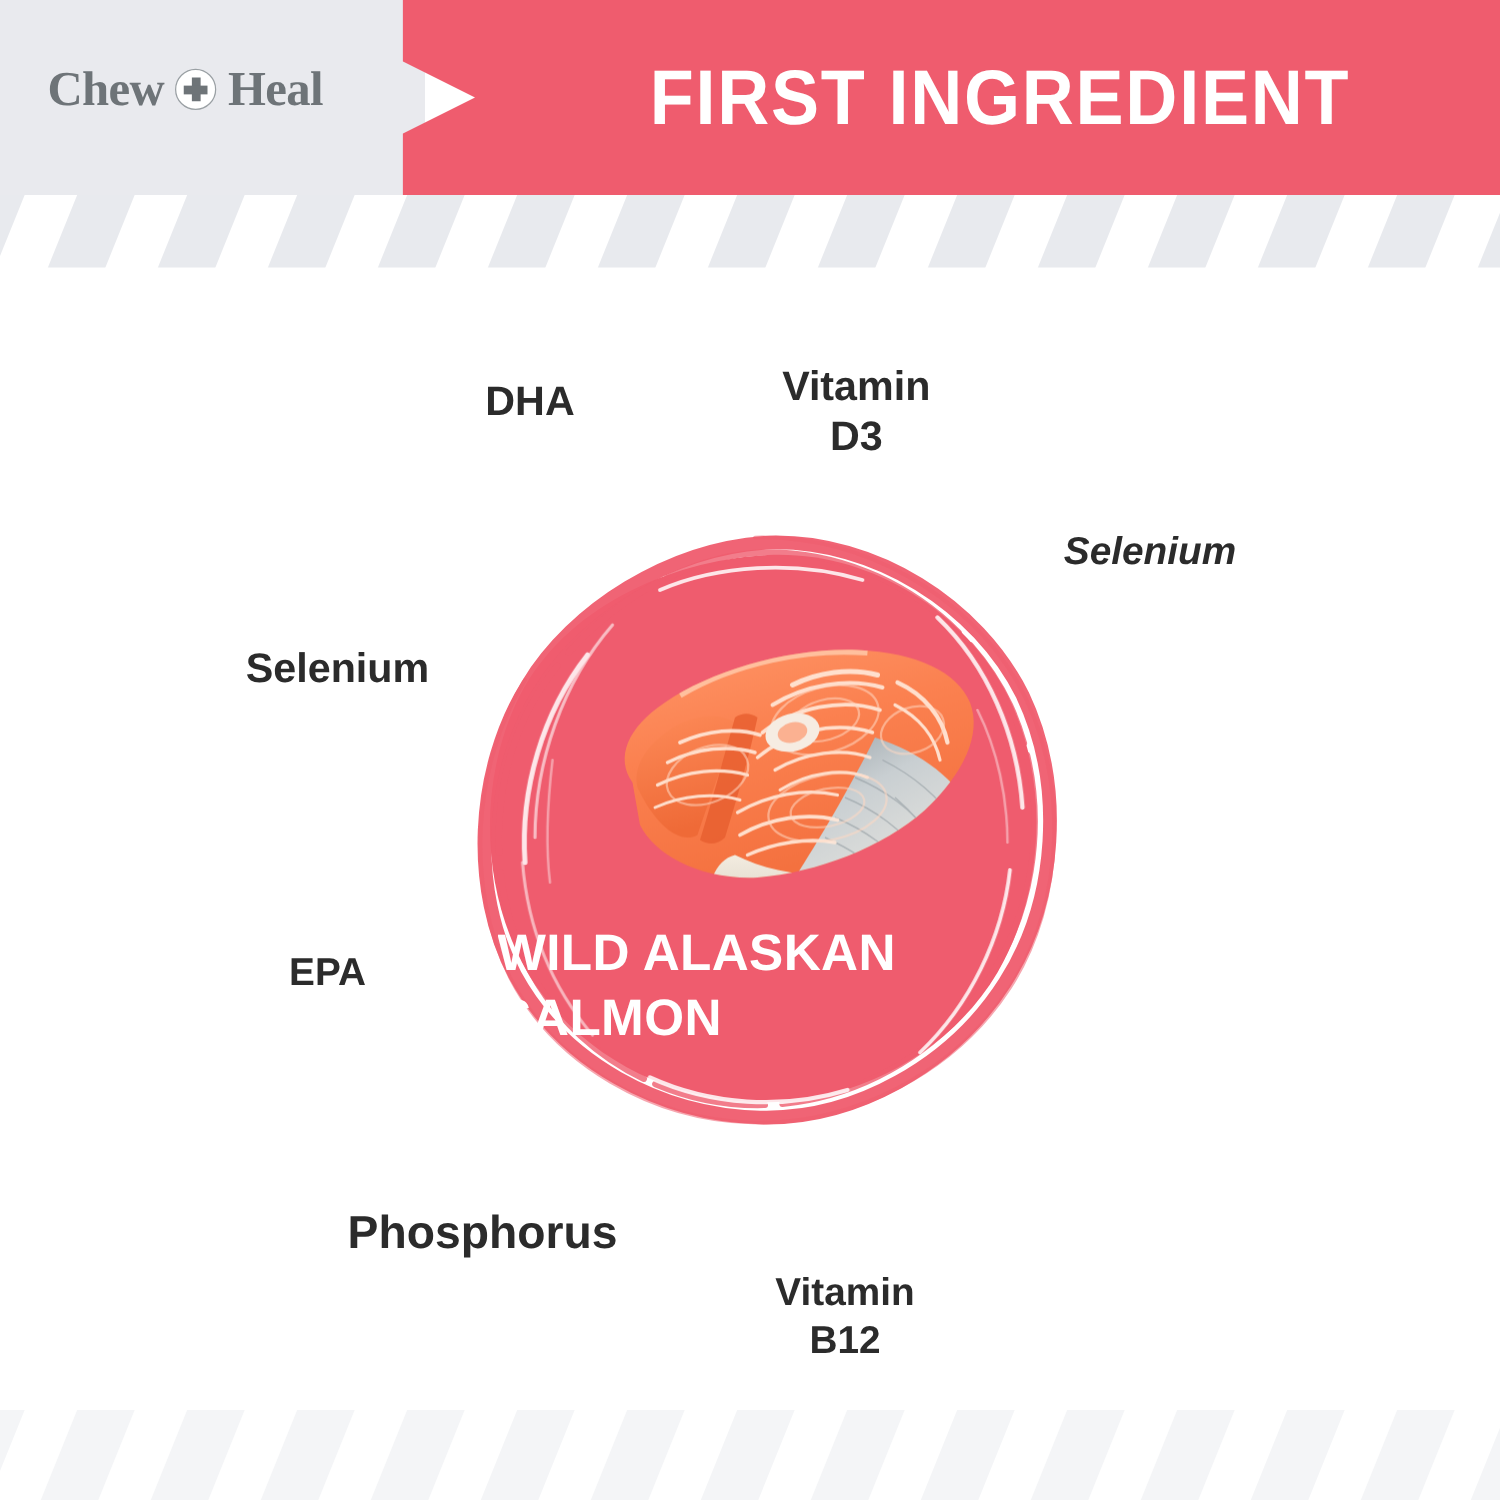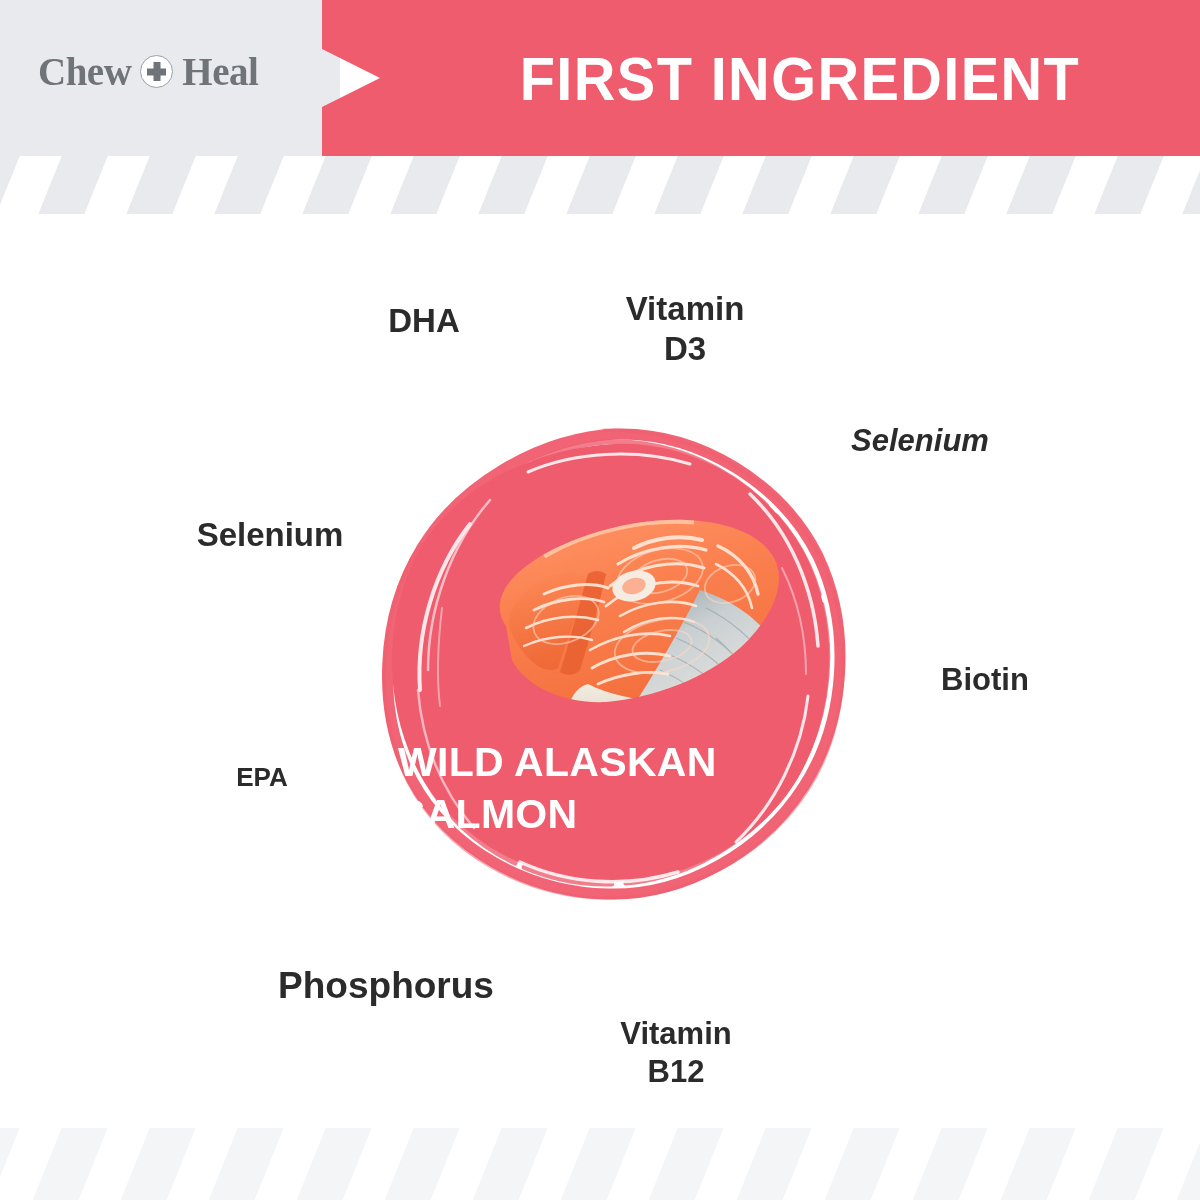--- a/index.html
+++ b/index.html
@@ -423,33 +423,32 @@
       <div class="bubble" style="left: 897px; top: 592px; width: 176px; height: 176px;">
         <div class="ring">
           <svg viewBox="0 0 200 200" xmlns="http://www.w3.org/2000/svg">
             <g fill="none" stroke="#ef5c6e" stroke-linecap="round" stroke-linejoin="round">
               <path d="Z" stroke-width="5.2" opacity="0.97"></path>
               <path d="Z" stroke-width="2.4" opacity="0.72"></path>
               <path d="Z" stroke-width="3.1" opacity="0.55" stroke-dasharray="120 10 200 8 90 12"></path>
             </g>
           </svg>
         </div>
-        <div class="bubble-label" style="font-size: 31px;">Biotin</div>
       </div>
       <div class="bubble" style="left: 184px; top: 700px; width: 156px; height: 156px;">
         <div class="ring">
           <svg viewBox="0 0 200 200" xmlns="http://www.w3.org/2000/svg">
             <g fill="none" stroke="#ef5c6e" stroke-linecap="round" stroke-linejoin="round">
               <path d="Z" stroke-width="5.2" opacity="0.97"></path>
               <path d="Z" stroke-width="2.4" opacity="0.72"></path>
               <path d="Z" stroke-width="3.1" opacity="0.55" stroke-dasharray="120 10 200 8 90 12"></path>
             </g>
           </svg>
         </div>
-        <div class="bubble-label" style="font-size: 26px; text-align: center;">EPA</div>
+        <div class="bubble-label" style="font-size: 31px; text-align: center;">EPA</div>
       </div>
       <div class="bubble" style="left: 794px; top: 818px; width: 222px; height: 222px;">
         <div class="ring">
           <svg viewBox="0 0 200 200" xmlns="http://www.w3.org/2000/svg">
             <g fill="none" stroke="#ef5c6e" stroke-linecap="round" stroke-linejoin="round">
               <path d="Z" stroke-width="5.2" opacity="0.97"></path>
               <path d="Z" stroke-width="2.4" opacity="0.72"></path>
               <path d="Z" stroke-width="3.1" opacity="0.55" stroke-dasharray="120 10 200 8 90 12"></path>
             </g>
           </svg>

